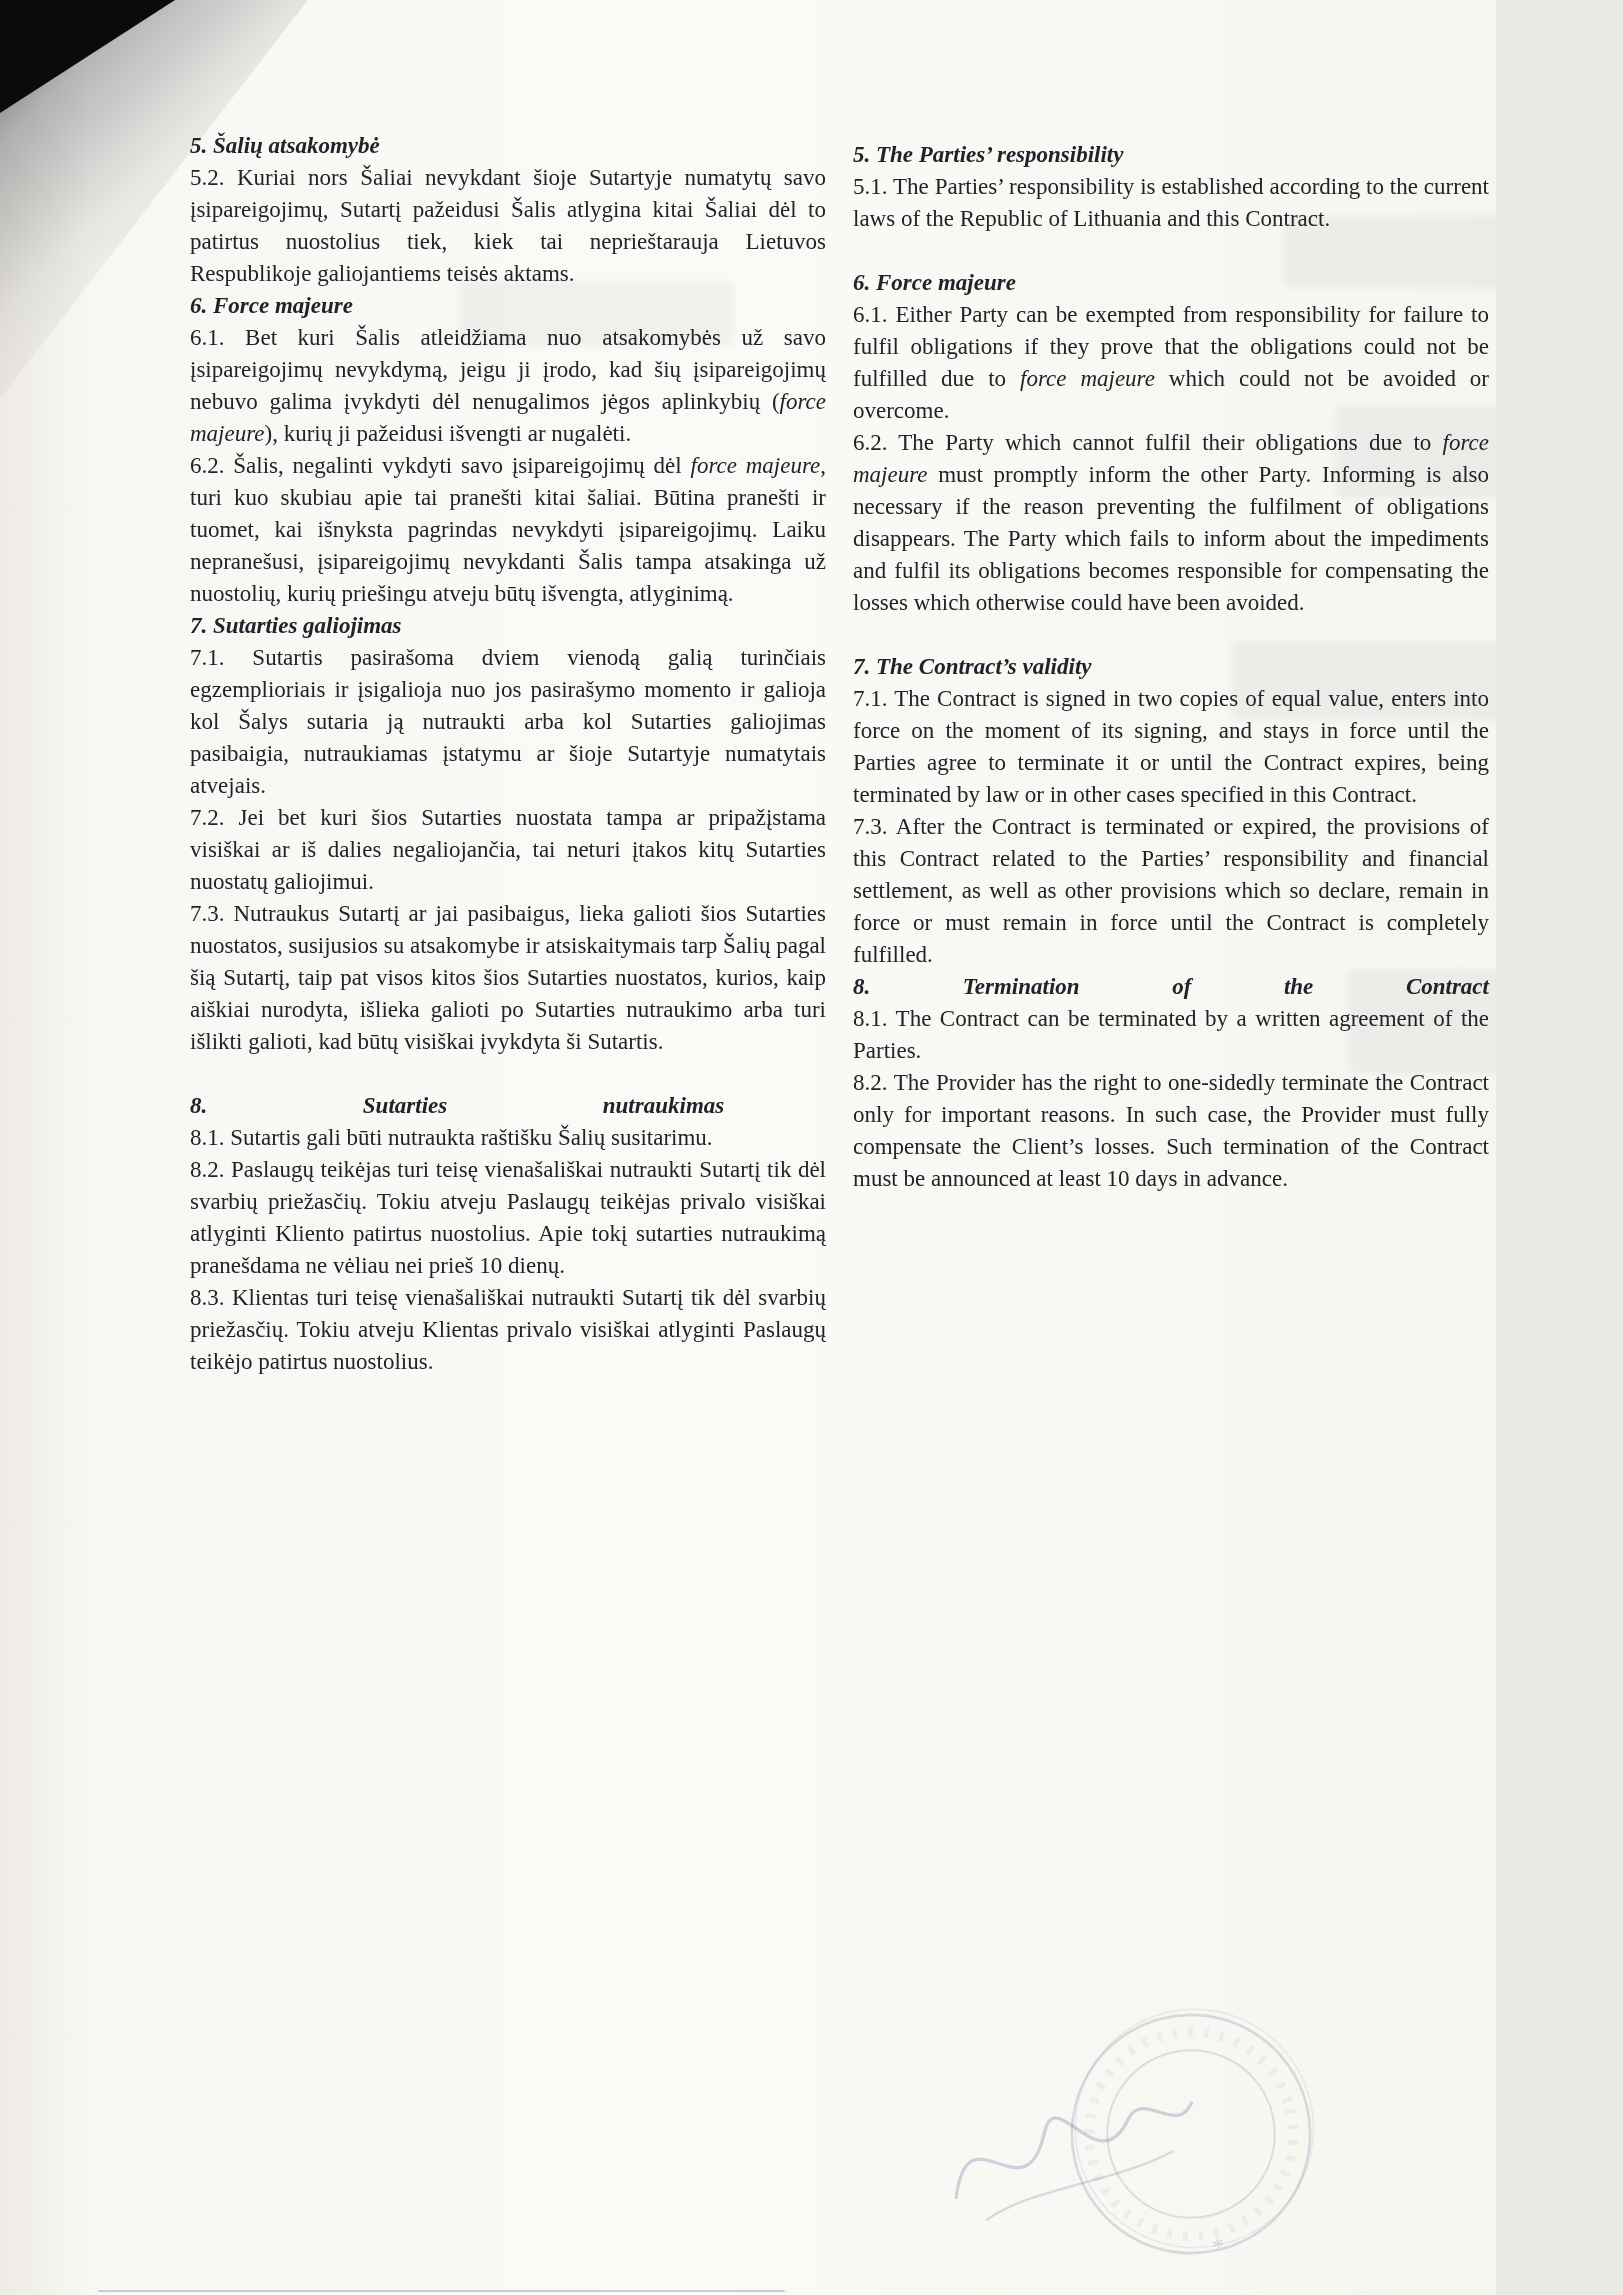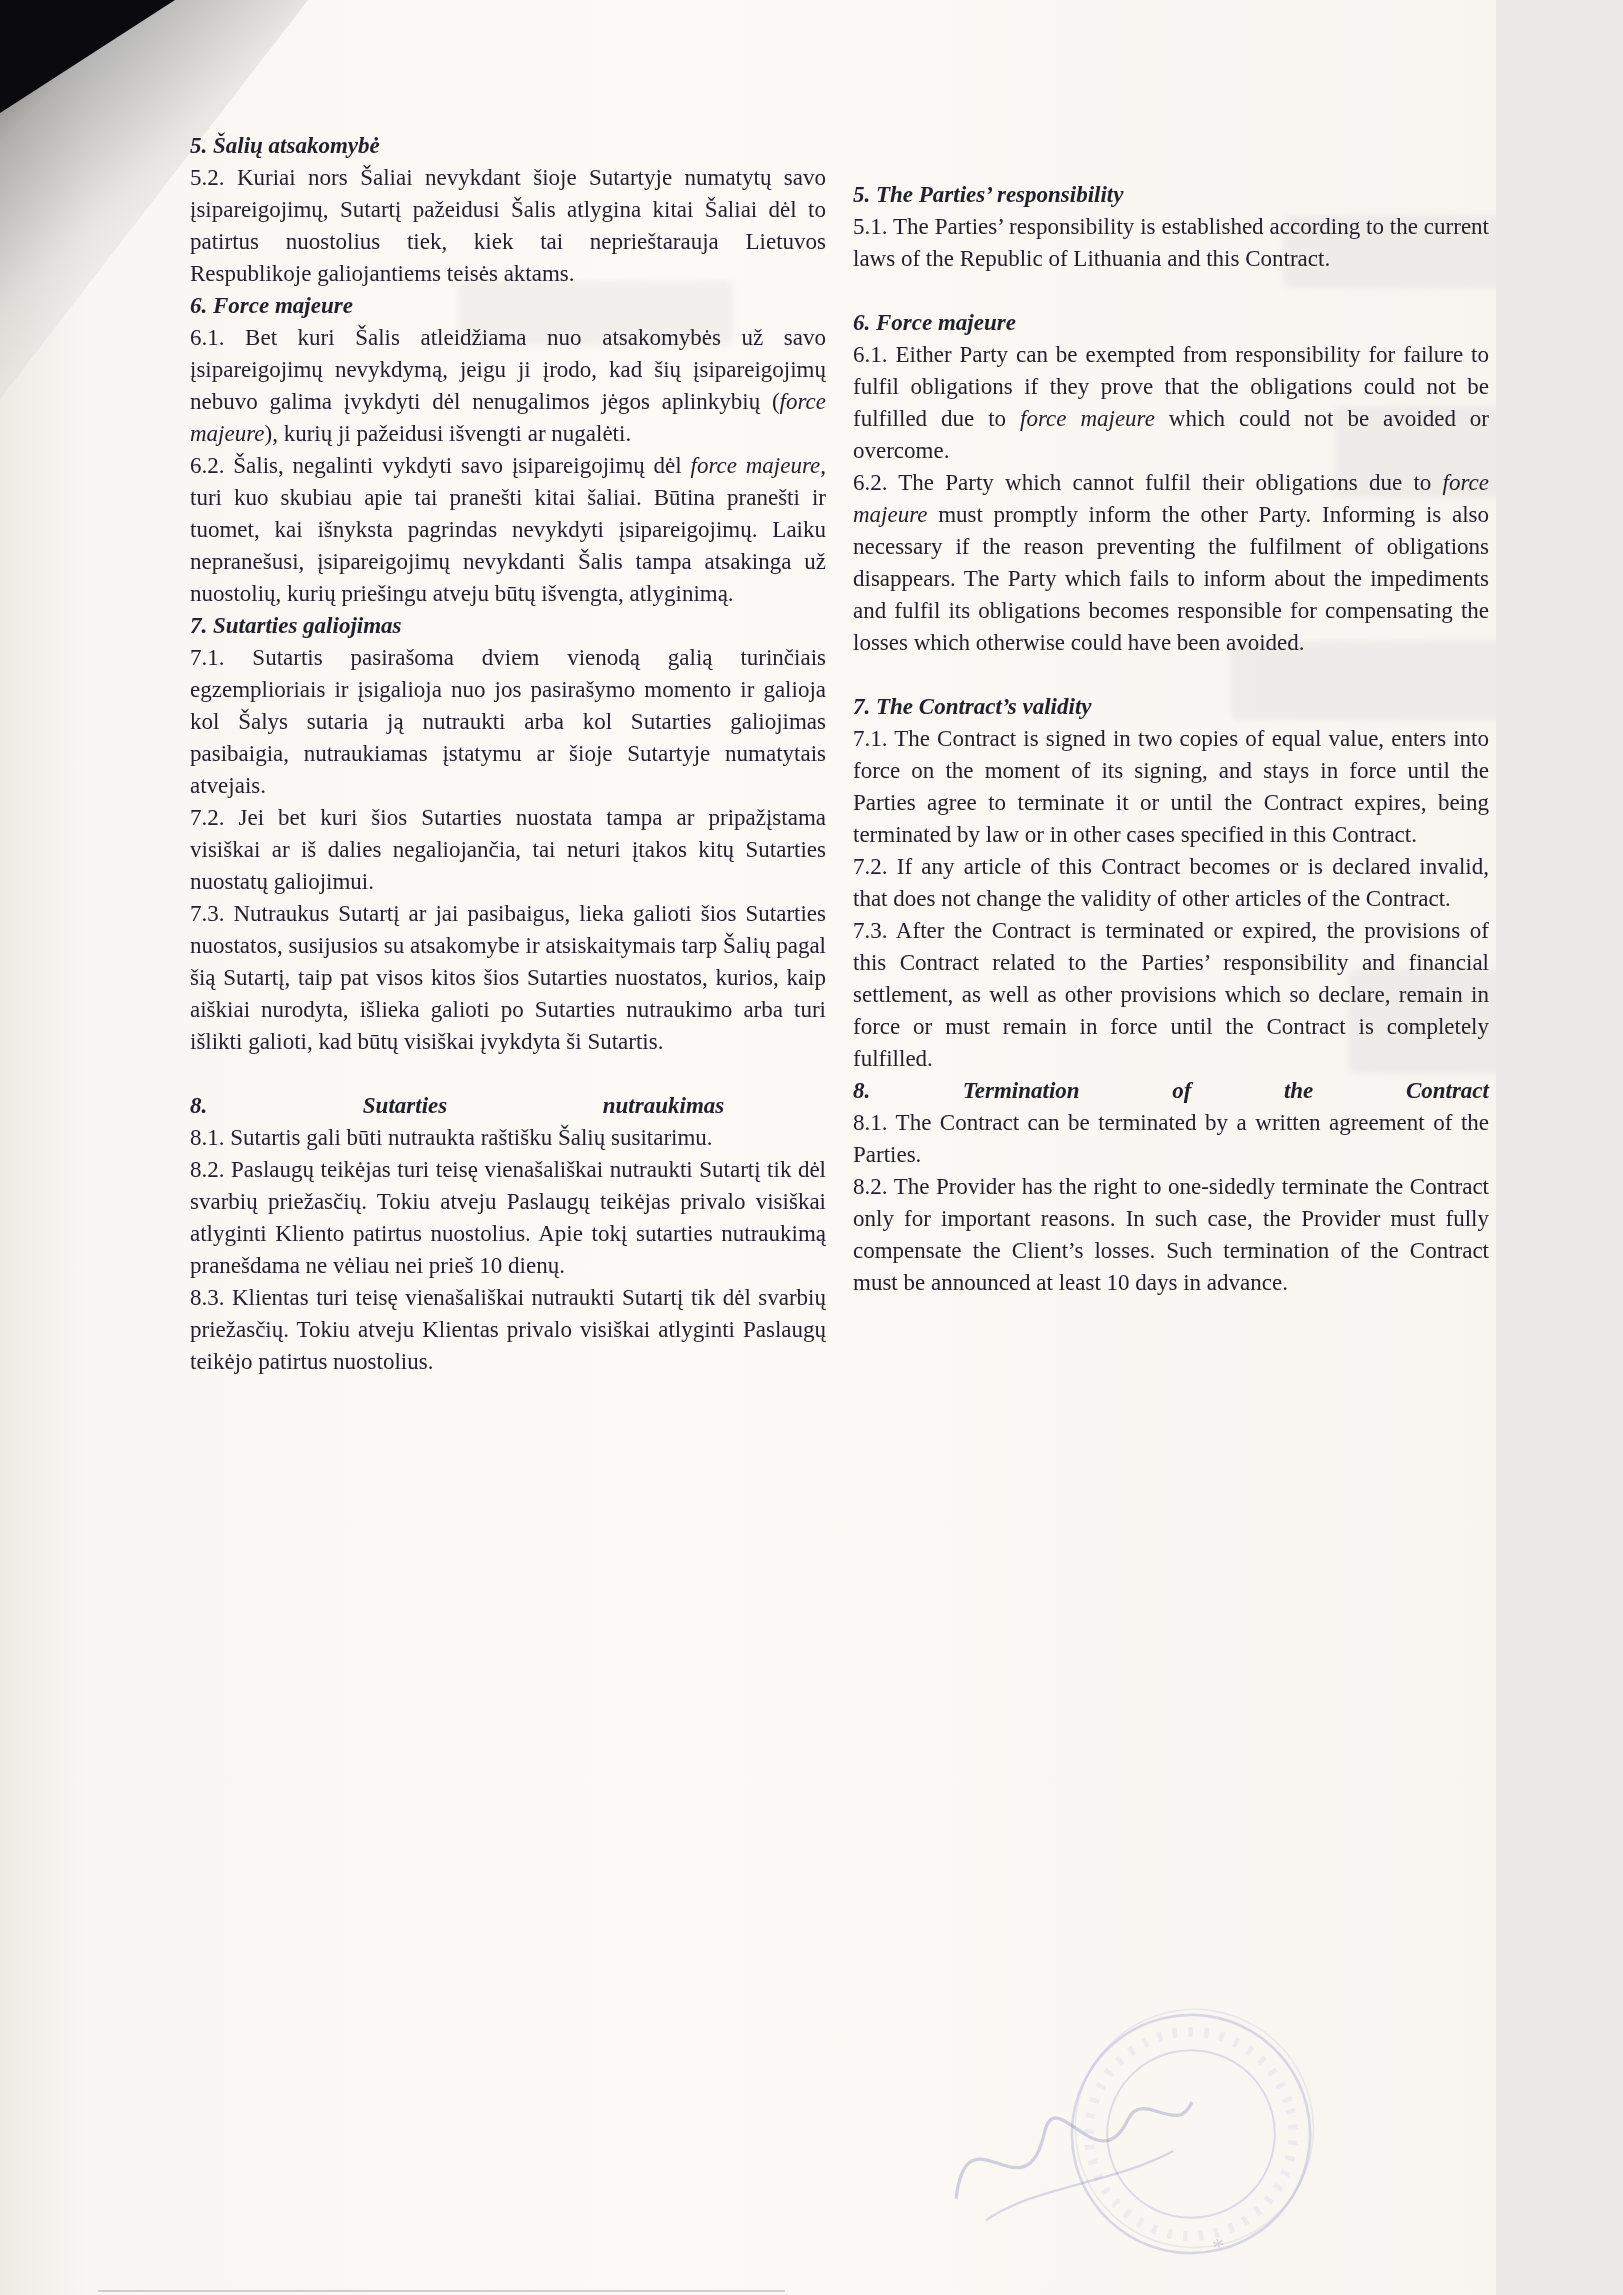--- a/index.html
+++ b/index.html
@@ -32,21 +32,21 @@
     position: absolute; left: 98px; bottom: 3.3px; width: 687px; height: 2px;
     background: rgba(55,55,60,0.22); border-radius: 1.3px;
   }
   
   .col {
     position: absolute; top: 130px; width: 636px;
     font-size: 23px; line-height: 32px;
     text-align: justify;
   }
   .col-left  { left: 190px; }
-  .col-right { left: 853px; top: 139px; margin-top: 40px; }
+  .col-right { left: 853px; top: 139px; }
   .col p { margin: 0; }
   .heading {
     margin: 0; font-size: 23px; line-height: 32px;
     font-weight: bold; font-style: italic;
   }
   .gap { margin-top: 32px; }
   .spread { display: flex; justify-content: space-between; }
   .spread-partial { width: 84%; }
   .fm { font-style: italic; }
   
@@ -105,21 +105,20 @@
   <div class="col col-right">
     <h3 class="heading">5. The Parties’ responsibility</h3>
     <p>5.1. The Parties’ responsibility is established according to the current laws of the Republic of Lithuania and this Contract.</p>
 
     <h3 class="heading gap">6. Force majeure</h3>
     <p><span>6.1. Either Party can be exempted from responsibility for failure to fulfil obligations if they prove that the obligations could not be fulfilled due to </span><span class="fm">force majeure</span><span> which could not be avoided or overcome.</span></p>
     <p><span>6.2. The Party which cannot fulfil their obligations due to </span><span class="fm">force majeure</span><span> must promptly inform the other Party. Informing is also necessary if the reason preventing the fulfilment of obligations disappears. The Party which fails to inform about the impediments and fulfil its obligations becomes responsible for compensating the losses which otherwise could have been avoided.</span></p>
 
     <h3 class="heading gap">7. The Contract’s validity</h3>
     <p>7.1. The Contract is signed in two copies of equal value, enters into force on the moment of its signing, and stays in force until the Parties agree to terminate it or until the Contract expires, being terminated by law or in other cases specified in this Contract.</p>
-    <p>7.2. If any article of this Contract becomes or is declared invalid, that does not change the validity of other articles of the Contract.</p>
     <p>7.3. After the Contract is terminated or expired, the provisions of this Contract related to the Parties’ responsibility and financial settlement, as well as other provisions which so declare, remain in force or must remain in force until the Contract is completely fulfilled.</p>
 
     <h3 class="heading spread">
       <span>8.</span>
       <span>Termination</span>
       <span>of</span>
       <span>the</span>
       <span>Contract</span>
     </h3>
     <p>8.1. The Contract can be terminated by a written agreement of the Parties.</p>

